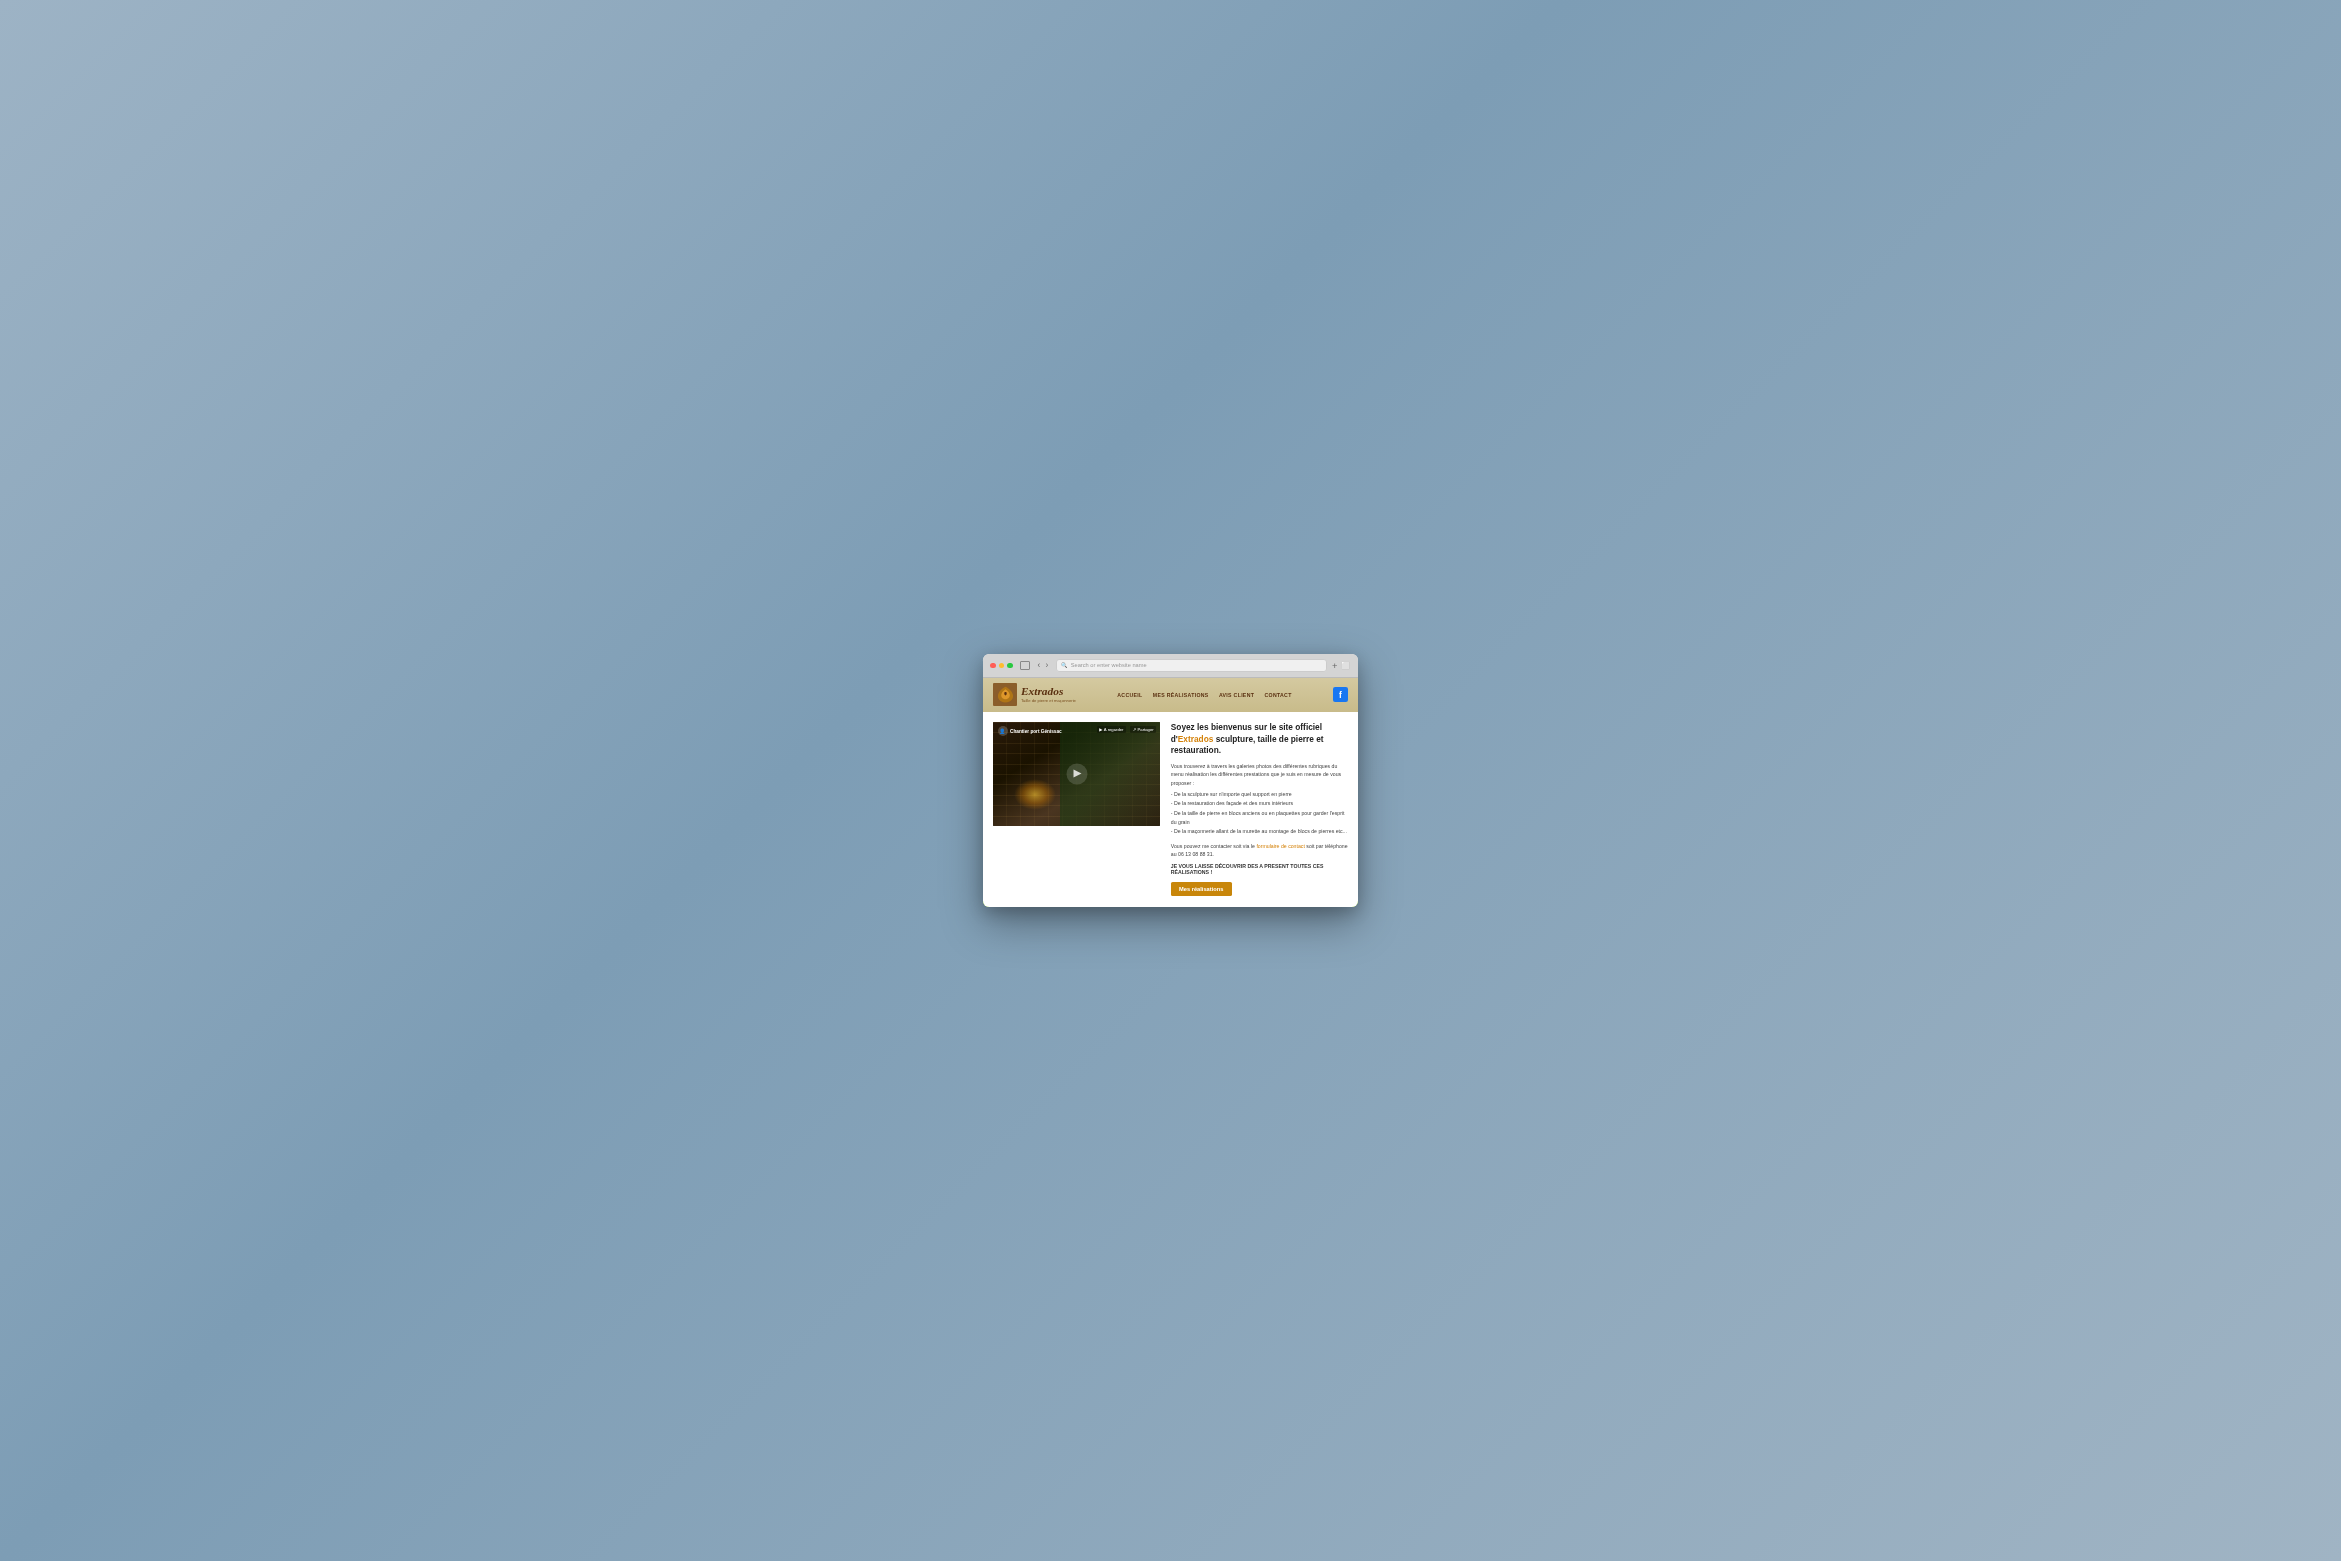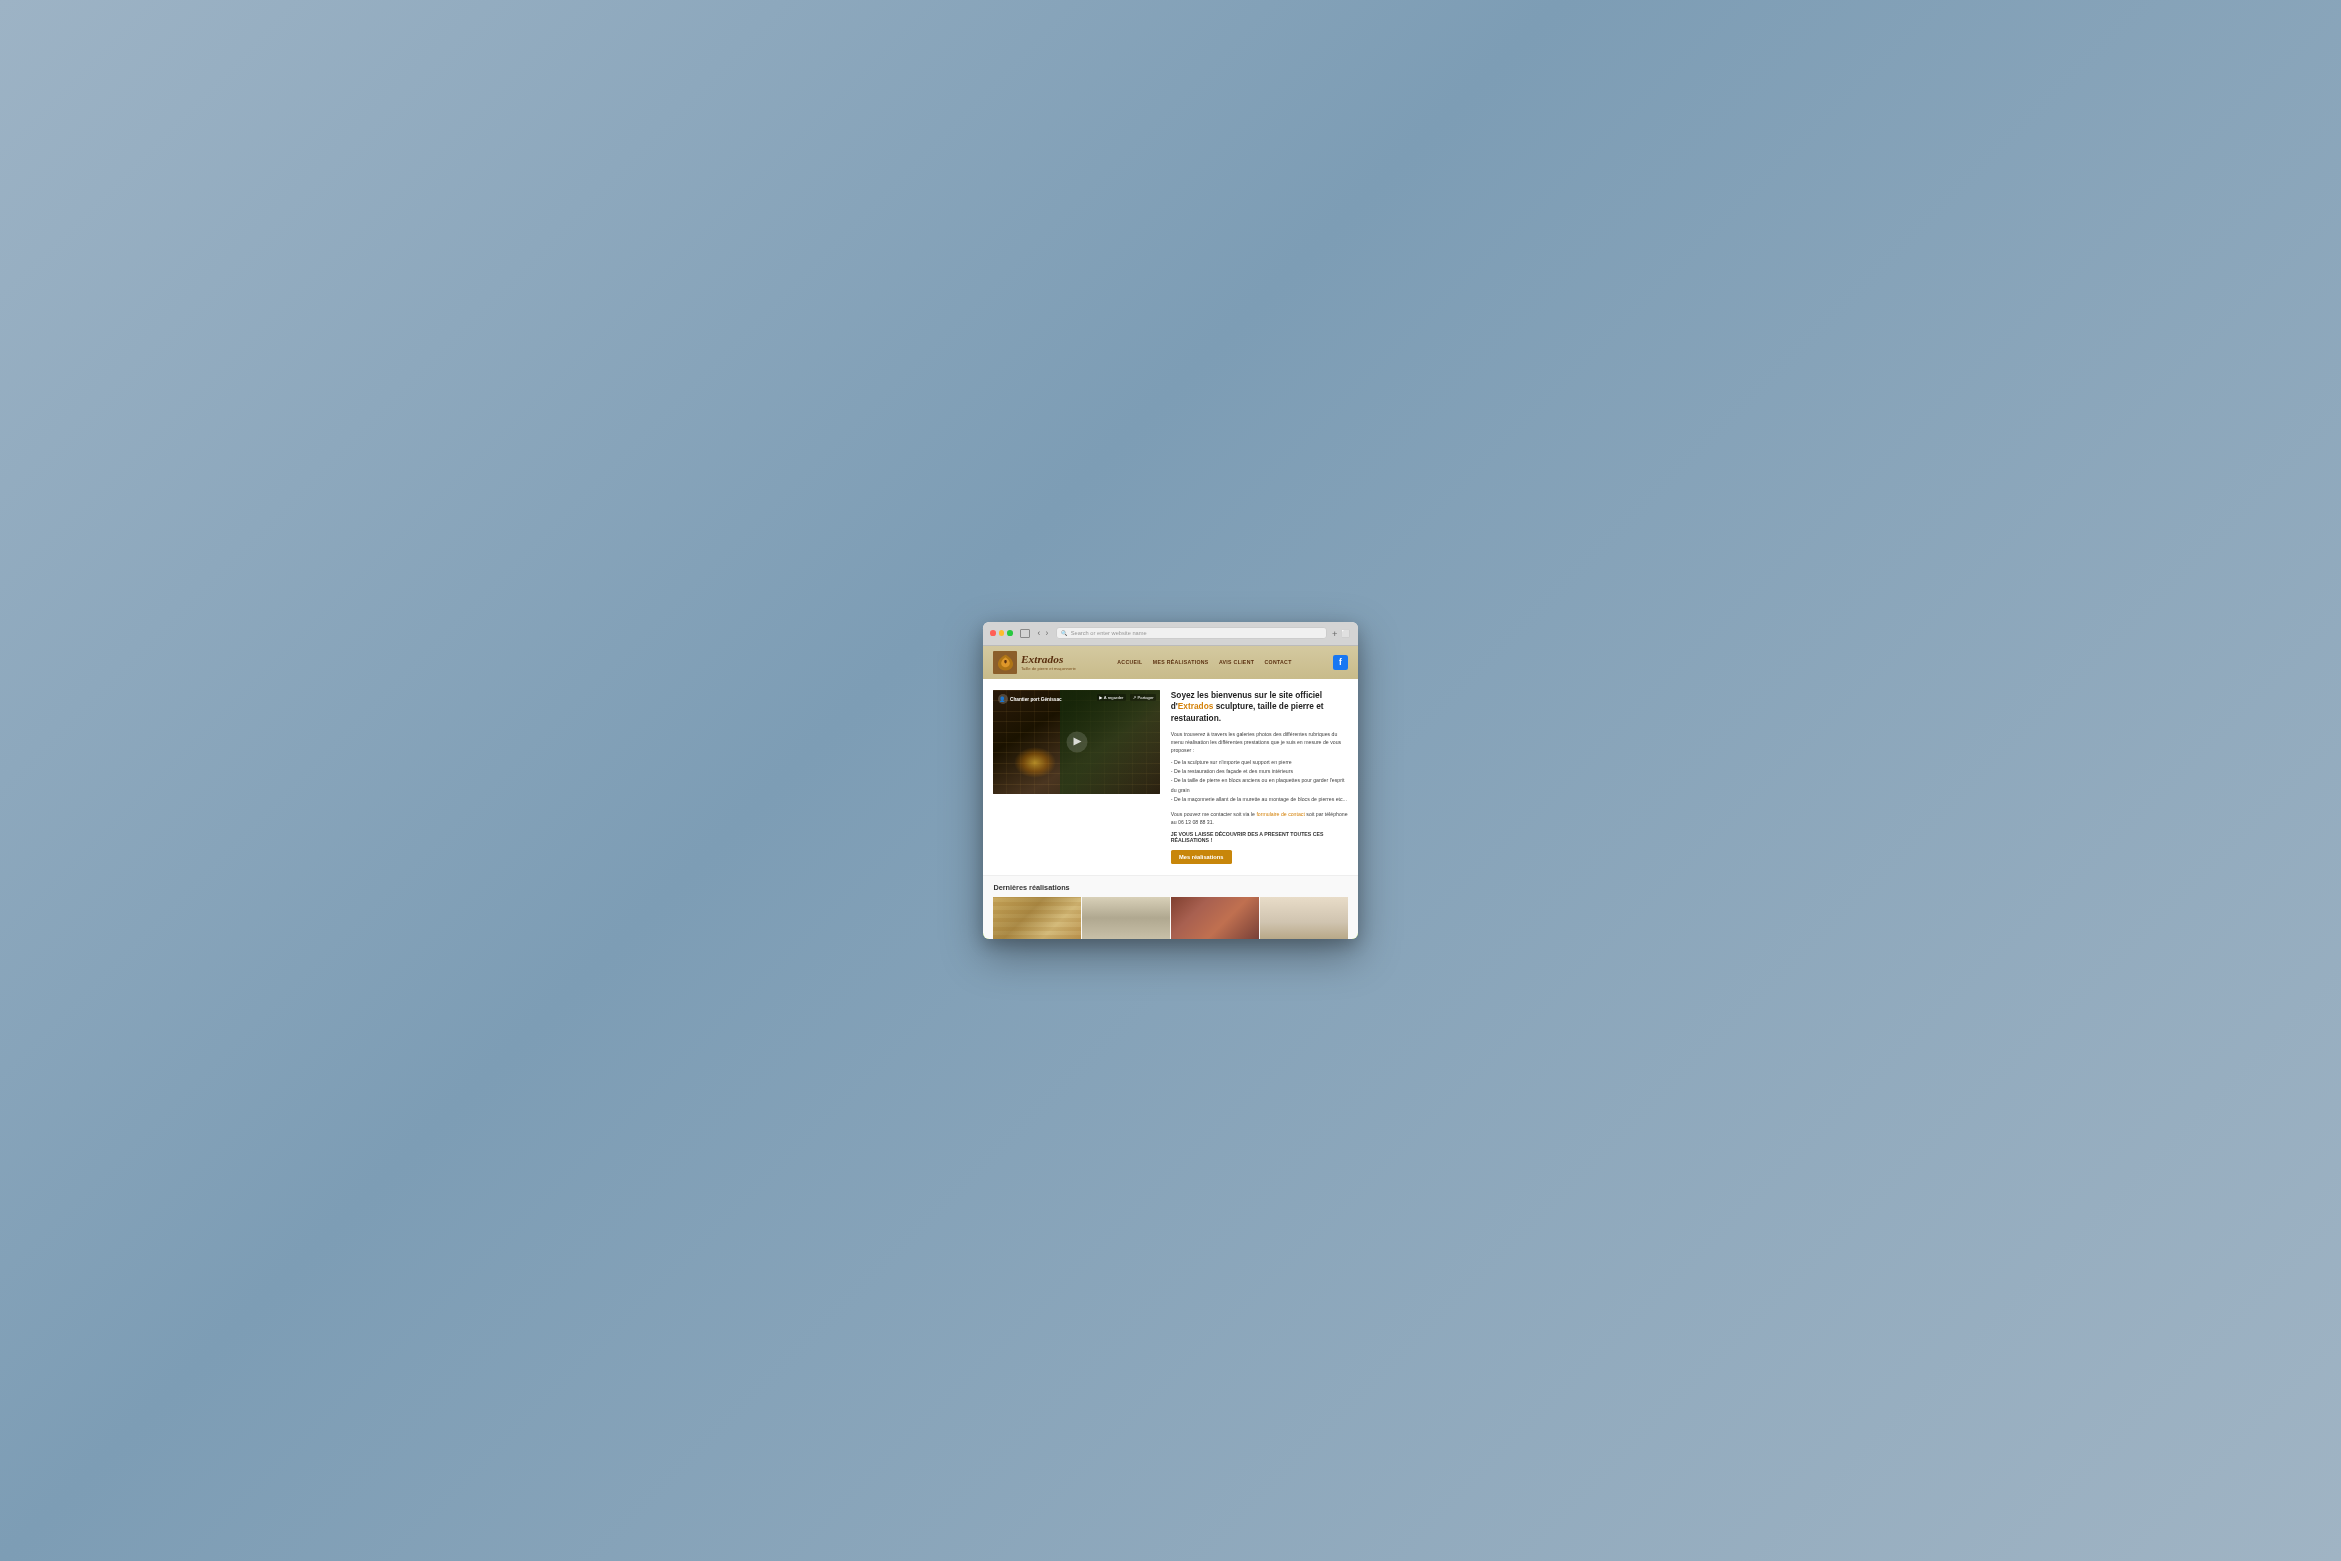--- a/index.html
+++ b/index.html
@@ -543,29 +543,17 @@
             <div>- De la maçonnerie allant de la murette au montage de blocs de pierres etc...</div>
           </div>
           <p class="welcome-body">
             <span>Vous pouvez me contacter soit via le </span><span class="contact-link">formulaire de contact</span><span> soit par téléphone au 06 13 08 88 31.</span>
           </p>
           <p class="discover-text" style="margin: 4.2px 0 7.3px;">JE VOUS LAISSE DÉCOUVRIR DES A PRESENT TOUTES CES RÉALISATIONS !</p>
           <button class="btn-realisations">Mes réalisations</button>
         </div>
       </div>
 
-      <div class="last-section">
-        <h2 class="last-title">Dernières réalisations</h2>
-        <div class="gallery-strip">
-          <div class="gallery-item gallery-item-1"></div>
-          <div class="gallery-item gallery-item-2" style="background: linear-gradient(180deg, #d8d0b8 0%, #b0a890 50%, #c8c0a8 100%);">
-          </div>
-          <div class="gallery-item gallery-item-3" style="background: linear-gradient(135deg, #804030 0%, #a86050 30%, #c07050 60%, #784038 100%);">
-          </div>
-          <div class="gallery-item gallery-item-4" style="background: linear-gradient(180deg, #e8dcc8 0%, #d0c4b0 60%, #b8a888 100%);">
-          </div>
-        </div>
-      </div>
 
     </div>
   </div>
 </div>
 
 
 </body></html>

